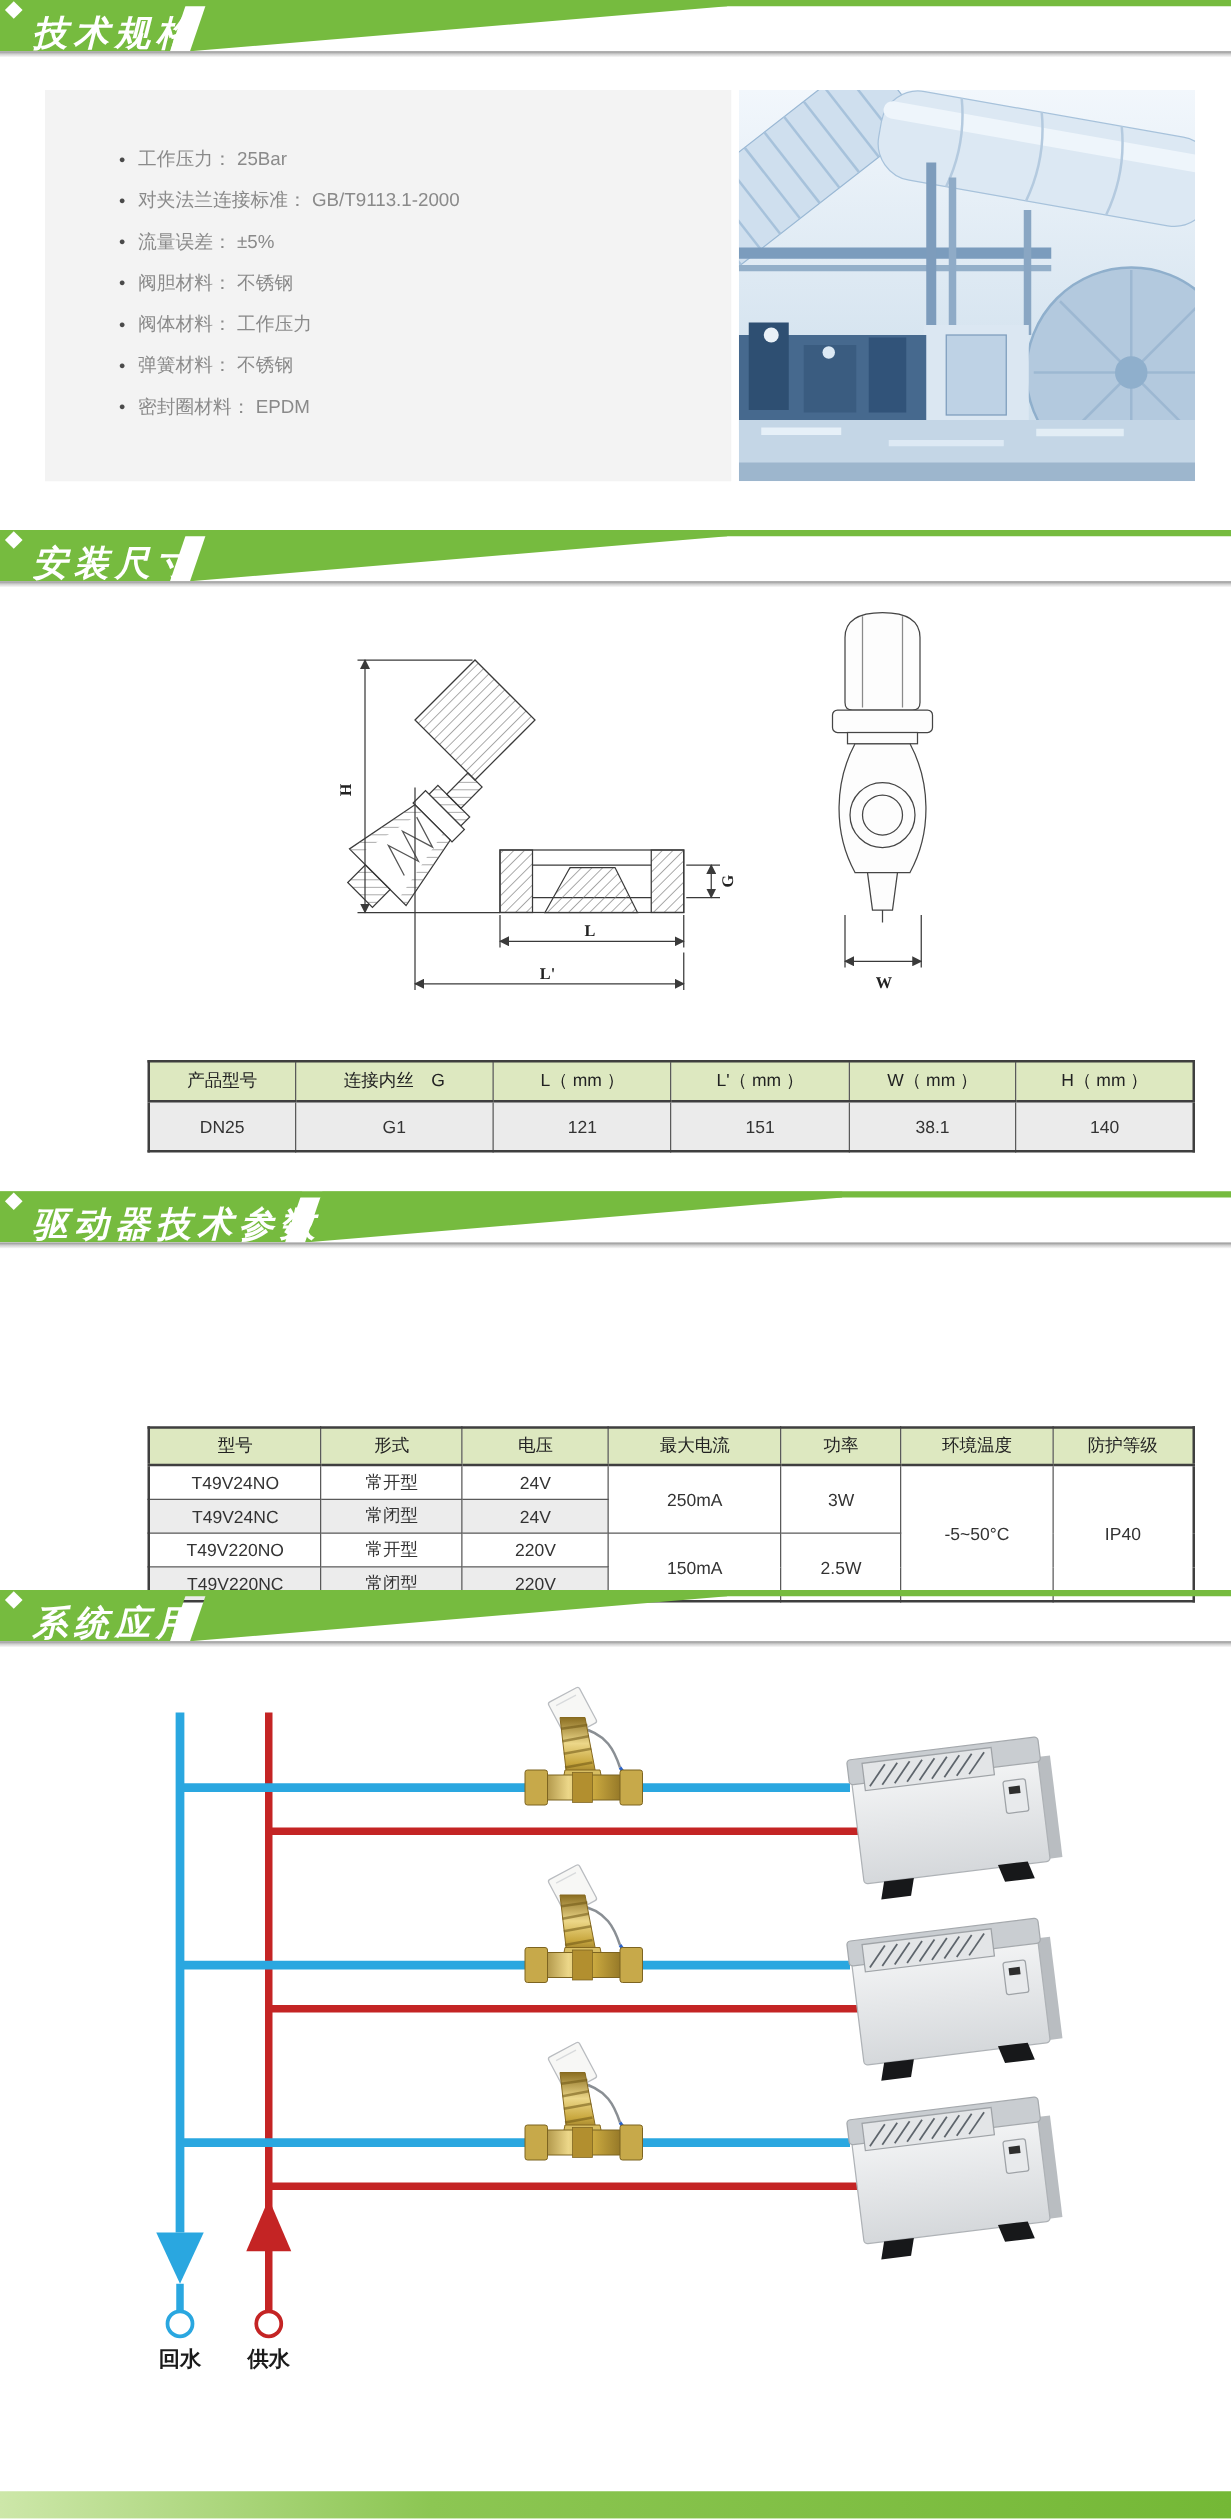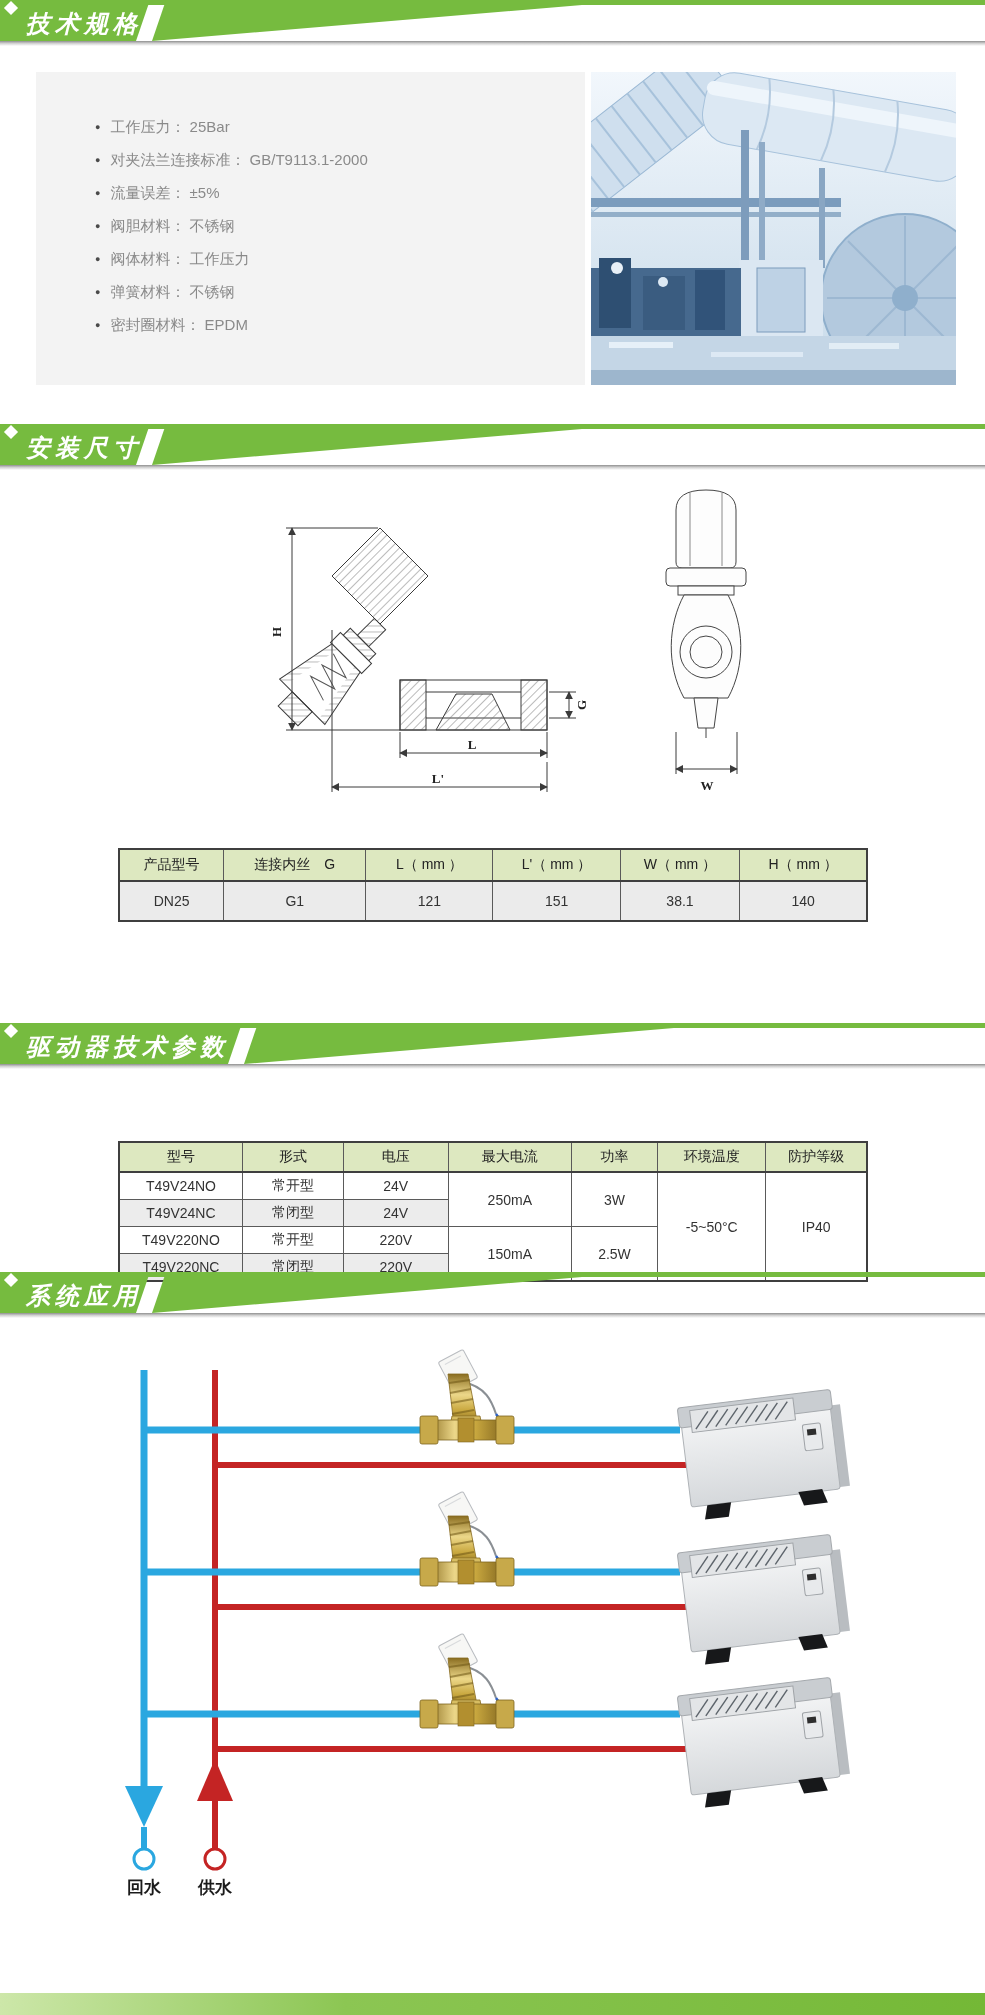--- a/index.html
+++ b/index.html
@@ -8,38 +8,38 @@
 
   
   .banner{position:absolute;left:0;width:100%;height:46px;}
   .banner .strip{position:absolute;top:0;left:0;right:0;height:5px;background:#76bb3f;}
   .banner .block{position:absolute;top:0;left:0;height:41px;background:#76bb3f;
                  clip-path:polygon(0 0,100% 0,calc(100% - 14px) 100%,0 100%);}
   .banner .wedge{position:absolute;top:0;height:41px;width:430px;background:#76bb3f;
                  clip-path:polygon(14px 0,100% 0,100% 5px,0 100%);}
   .banner .diamond{position:absolute;top:3px;left:6px;width:10px;height:10px;background:#fff;transform:rotate(45deg);}
   .banner .title{position:absolute;top:8px;left:26px;color:#fff;font-weight:bold;font-style:italic;
-                 font-size:24px;letter-spacing:5px;white-space:nowrap;}
+                 font-size:28px;letter-spacing:5px;white-space:nowrap;}
   .banner .shadow{position:absolute;top:41px;left:0;right:0;height:5px;
                   background:linear-gradient(to bottom,#8f8f8f 0%,#cfcfcf 45%,#ffffff 100%);}
   .w150 .block{width:150px;} .w150 .wedge{left:152px;}
   .w242 .block{width:242px;} .w242 .wedge{left:244px;}
 
   
   .spec-panel{position:absolute;left:36px;top:72px;width:549px;height:313px;background:#f3f3f3;}
   .spec-list{list-style:none;margin:0;padding:39px 0 0 59px;}
   .spec-list li{height:33px;display:flex;align-items:center;color:#8a8a8a;font-size:15px;}
   .spec-list li .dot{color:#4a4a4a;font-size:9px;margin-right:10px;line-height:1;}
   .photo{position:absolute;left:591px;top:72px;width:365px;height:313px;overflow:hidden;}
 
   
   .drawing{position:absolute;left:0;top:480px;width:985px;height:370px;}
 
   
-  .spec-table{position:absolute;border-collapse:collapse;table-layout:fixed;width:750px;left:118px;
+  .spec-table{position:absolute;border-collapse:collapse;table-layout:fixed;width:838px;left:118px;
               font-size:14px;color:#333;text-align:center;}
   .spec-table td,.spec-table th{border:1px solid #5a5a5a;font-weight:normal;padding:0;}
   .spec-table{border:2px solid #3f3f3f;}
   .spec-table th{background:#dde8c0;color:#222;border-bottom:2px solid #3f3f3f;}
   .dim-table{top:848px;} .dim-table th{height:30px;} .dim-table td{height:38px;}
   .dim-table tr.alt td{background:#ebebeb;text-align:center;}
   .act-table{top:1141px;} .act-table th{height:28px;} .act-table td{height:26px;}
   .act-table td.alt{background:#ececec;}
   .act-table td.merged{background:#fff;}
 
@@ -274,21 +274,21 @@
       <td>DN25</td>
       <td>G1</td>
       <td>121</td>
       <td>151</td>
       <td>38.1</td>
       <td>140</td>
     </tr>
   </tbody>
     </table>
 
-  <div class="banner w242" id="banner-act" style="top:1023px;">
+  <div class="banner w242" id="banner-act" style="top:953px;">
     <div class="strip"></div>
     <div class="block"></div>
     <div class="wedge"></div>
     <div class="diamond"></div>
     <div class="title">驱动器技术参数</div>
     <div class="shadow"></div>
   </div>
 
   <table class="spec-table act-table">
     <colgroup>

